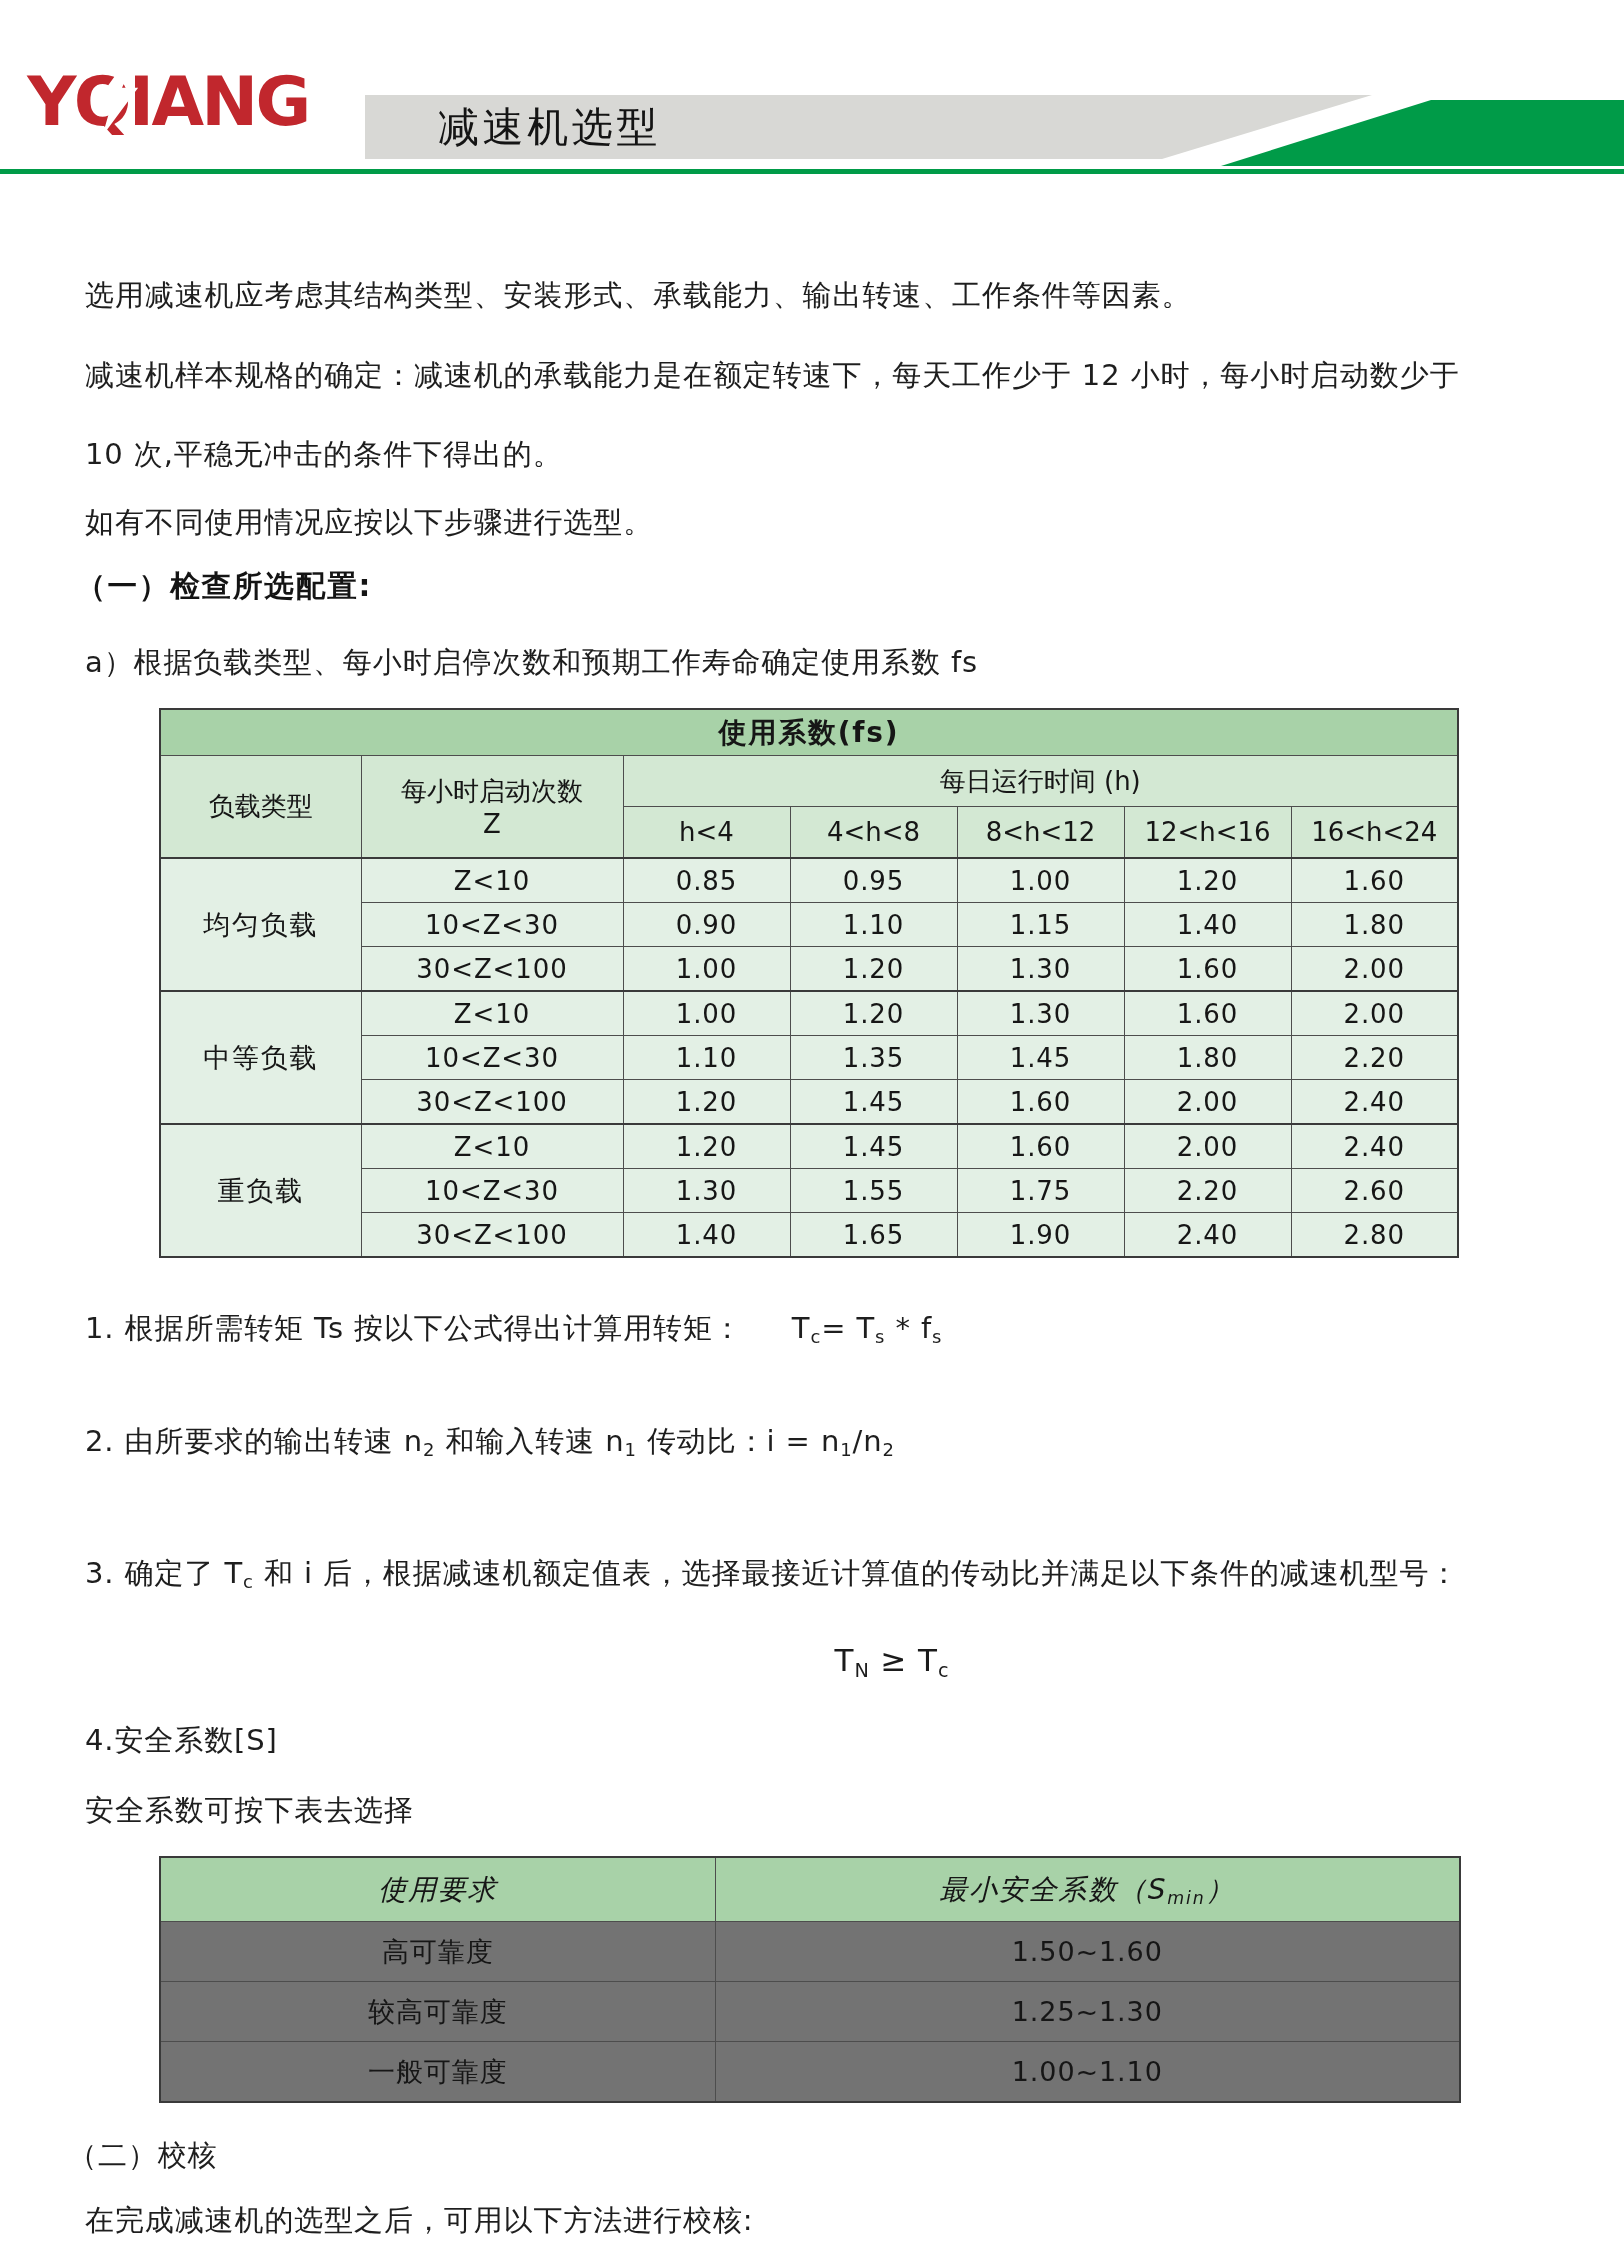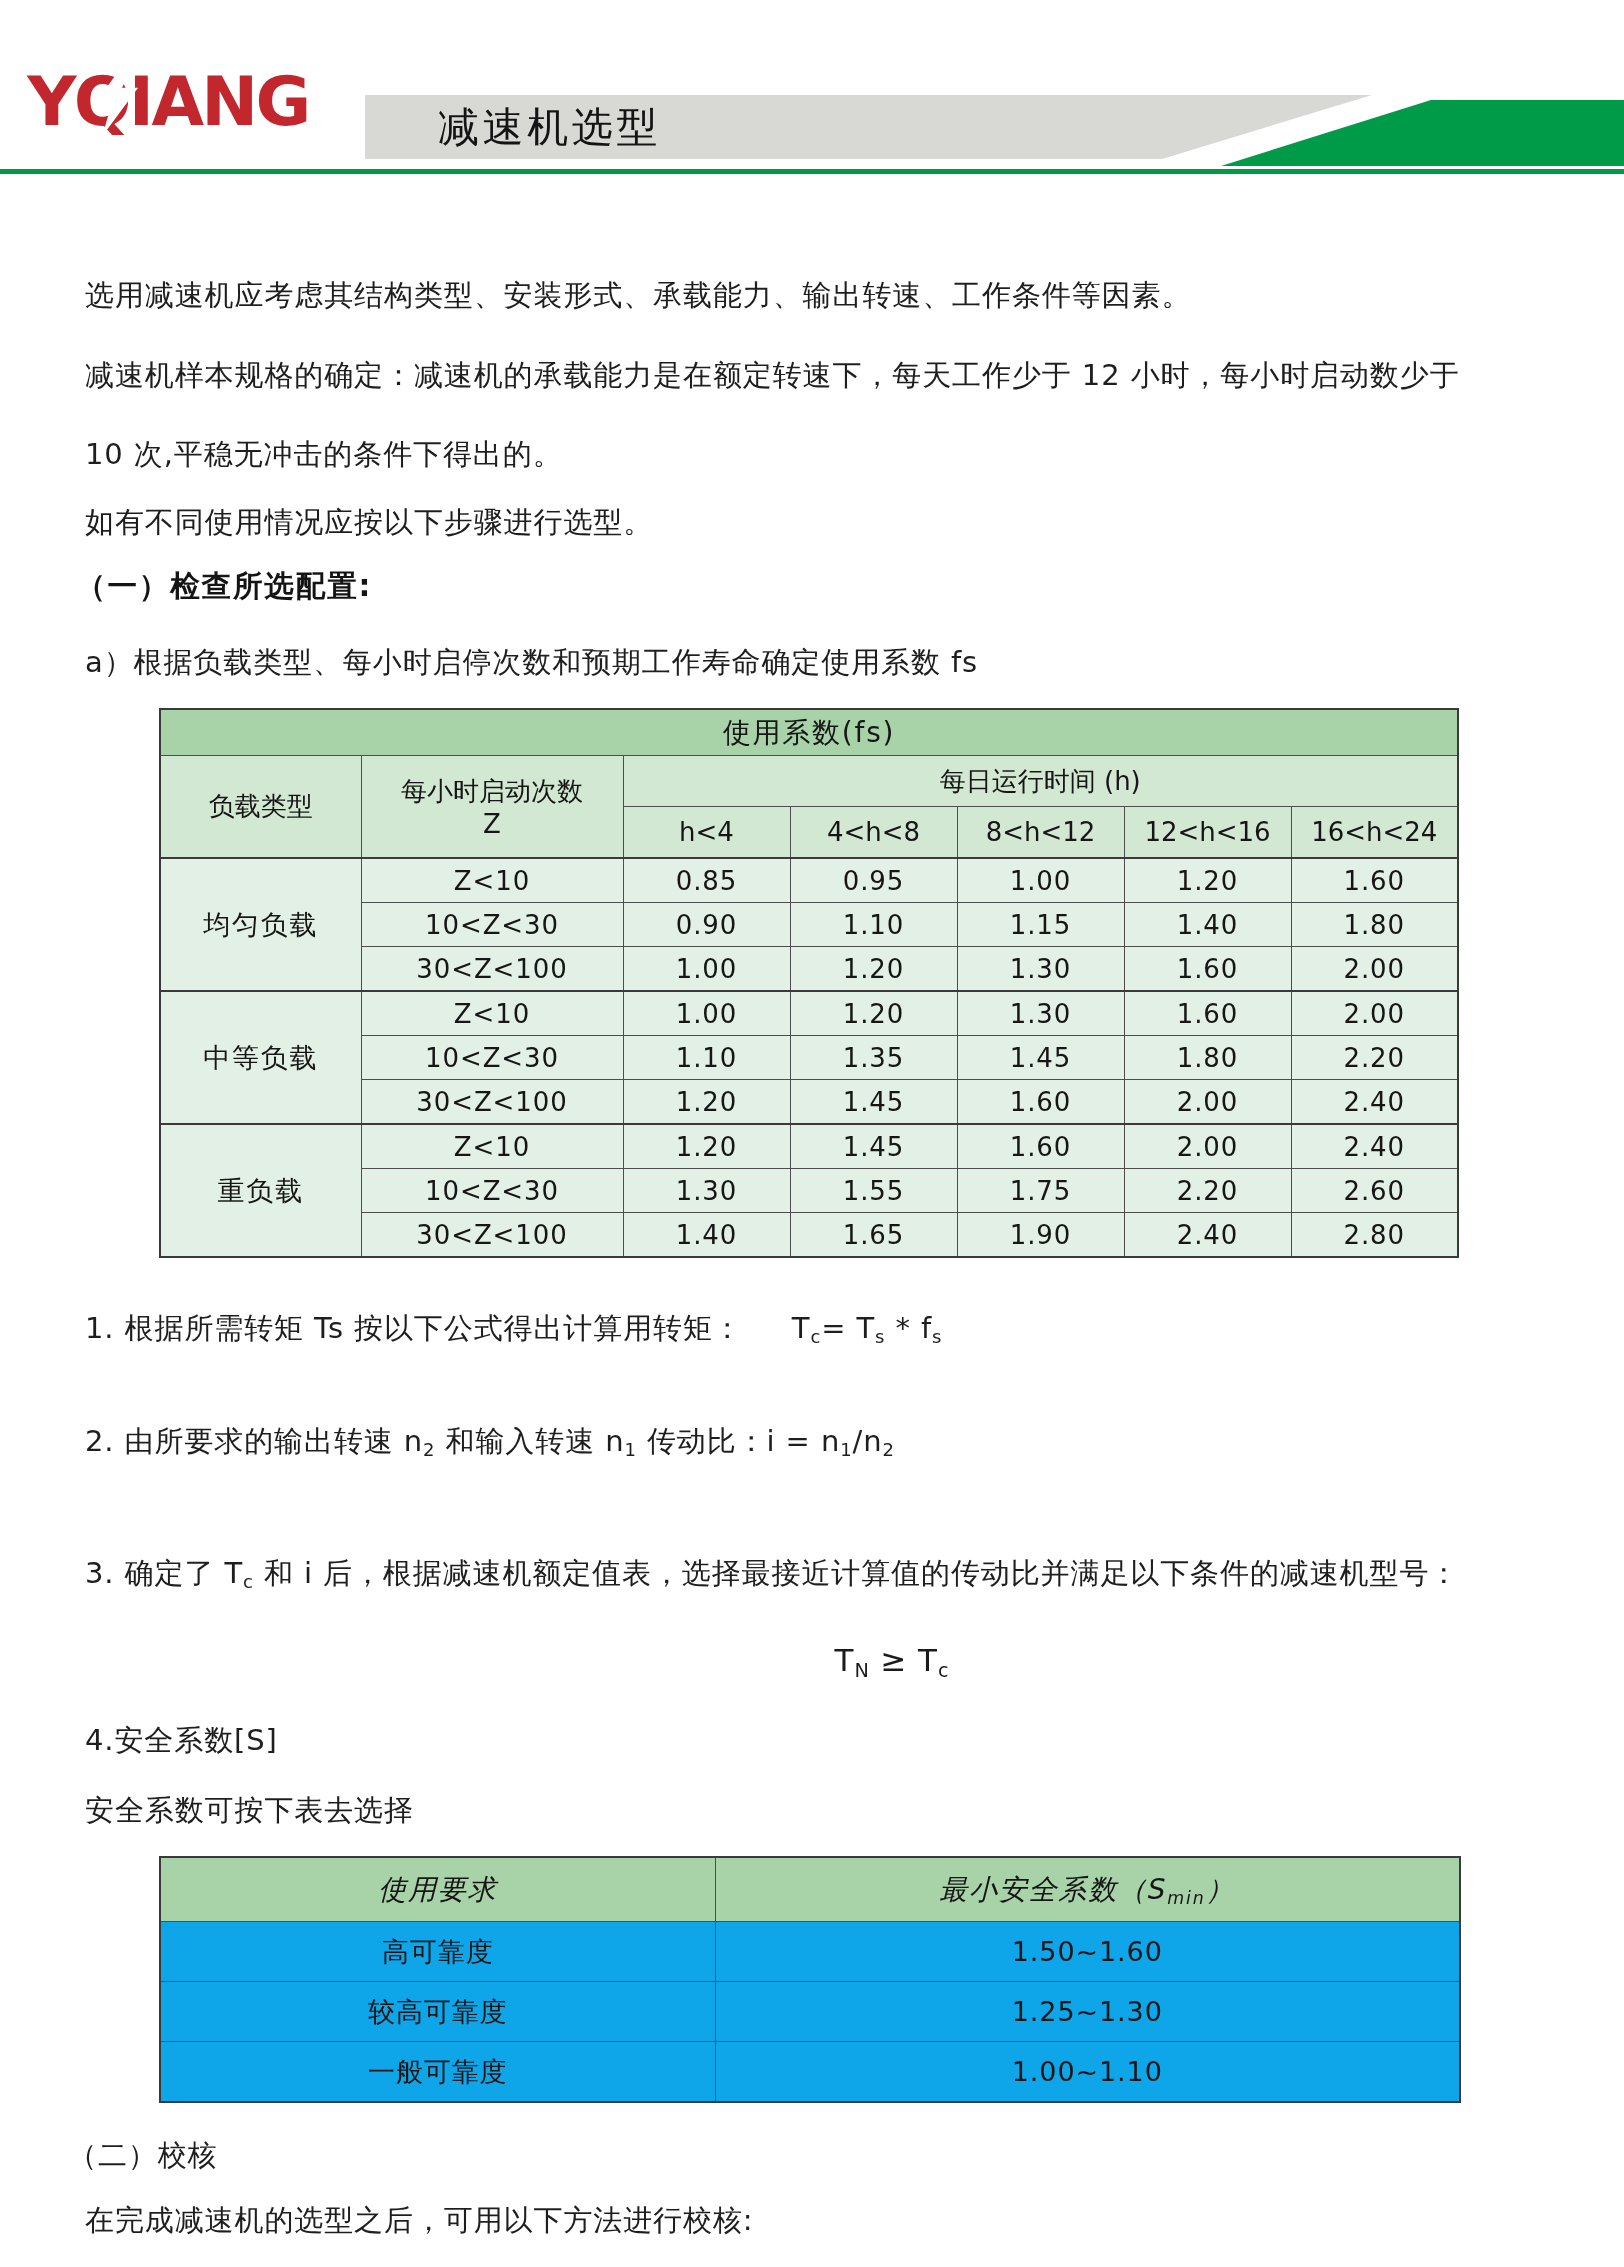--- a/index.html
+++ b/index.html
@@ -29,33 +29,33 @@
   .para { font-size:29px; letter-spacing:0.9px; white-space:nowrap; color:#1e1e1e; }
   .bold-head { font-size:29.6px; font-weight:bold; letter-spacing:1.8px; white-space:nowrap; color:#141414; }
   sub { font-size:0.62em; vertical-align:-0.3em; }
   .formula { letter-spacing:0.9px; }
 
   
   table { border-collapse:collapse; table-layout:fixed; }
   .fs-table { left:159px; top:708px; width:1300px; font-size:26px; text-align:center;
               border:2.7px solid #3a3a3a; color:#161616; }
   .fs-table td { border:1.8px solid #4d4d4d; padding:0; }
-  .fs-table .t-title { background:#a8d2a8; height:45px; font-size:28px; letter-spacing:1.8px; }
+  .fs-table .t-title { background:#a8d2a8; height:45px; font-size:28px; letter-spacing:1.8px;font-weight:bold; }
   .fs-table .sub { background:#d3e8d3; }
   .fs-table .hdr2 { height:50px; }
   .fs-table .hdr3 { height:50px; }
   .fs-table .cell { background:#e3f0e5; height:43px; letter-spacing:0.9px; }
   .fs-table .grp { background:#e3f0e5; font-size:27px; letter-spacing:1.8px; }
   .grp-top > td { border-top:2.7px solid #3a3a3a; }
 
   .safety-table { left:159px; top:1856px; width:1300px; font-size:27px; text-align:center;
                   border:2.7px solid #3a3a3a; color:#161616; }
   .safety-table td { border:1.8px solid #4d4d4d; padding:0; }
   .safety-table .hd { background:#a8d2a8; height:63px; font-size:28px; letter-spacing:1.8px;font-style:italic; }
-  .safety-table .cell { background:#0ea5e9; height:59px; letter-spacing:0.9px; }
+  .safety-table .cell { background:#737373; height:59px; letter-spacing:0.9px; }
 </style>
 </head>
 <body>
 
 <div class="page">
 
   <svg class="abs logo-svg" viewBox="0 0 330 104">
     <text x="2" y="82" font-family="DejaVu Sans, sans-serif" font-size="76" font-weight="bold" fill="#c1272d" letter-spacing="-3">YQIANG</text>
     <polygon fill="#ffffff" points="112,10 82,52 98,52 86,94 126,40 108,40 122,10"></polygon>
   </svg>

